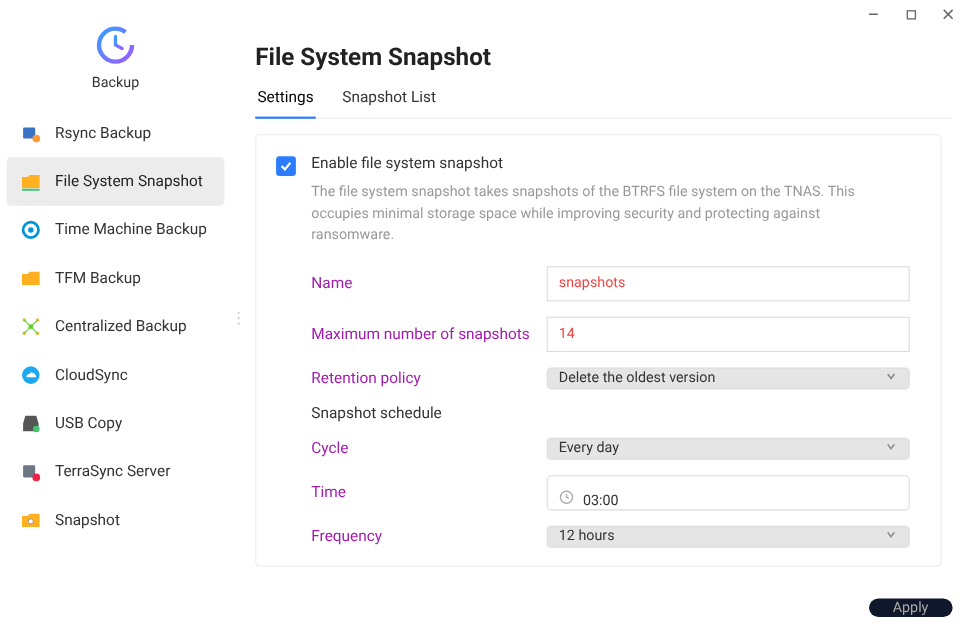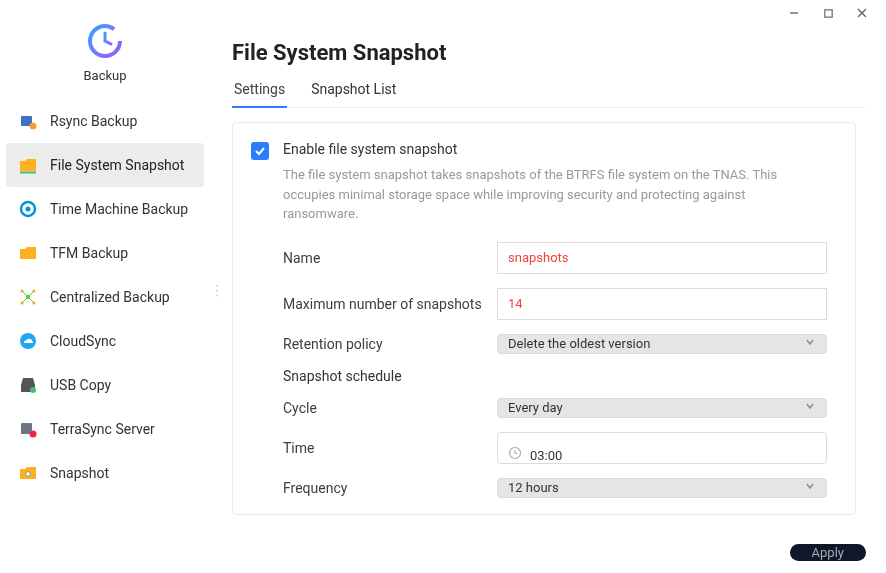--- a/index.html
+++ b/index.html
@@ -112,21 +112,21 @@
       margin-bottom: 0;
     }
     .tab {
       padding: 0 2px 10px 2px;
       font-size: 14px;
       color: #333;
       cursor: pointer;
       position: relative;
     }
     .tab.active {
-      color: #404040;
+      color: #000000;
     }
     .tab.active::after {
       content: "";
       position: absolute;
       left: 0;
       right: 0;
       bottom: -1px;
       height: 2px;
       background: #2b7cff;
     }
@@ -174,21 +174,21 @@
     }
     .form-row {
       display: flex;
       align-items: center;
       gap: 10px;
     }
     .form-row .lbl {
       width: 236px;
       padding-left: 32px;
       font-size: 14px;
-      color: #404040;
+      color: #a21caf;
     }
     .form-row .ctl {
       flex: 1;
       max-width: 330px;
     }
     .form-row + .form-row {
       margin-top: 14px;
     }
     .form-section {
       margin-top: 18px;

